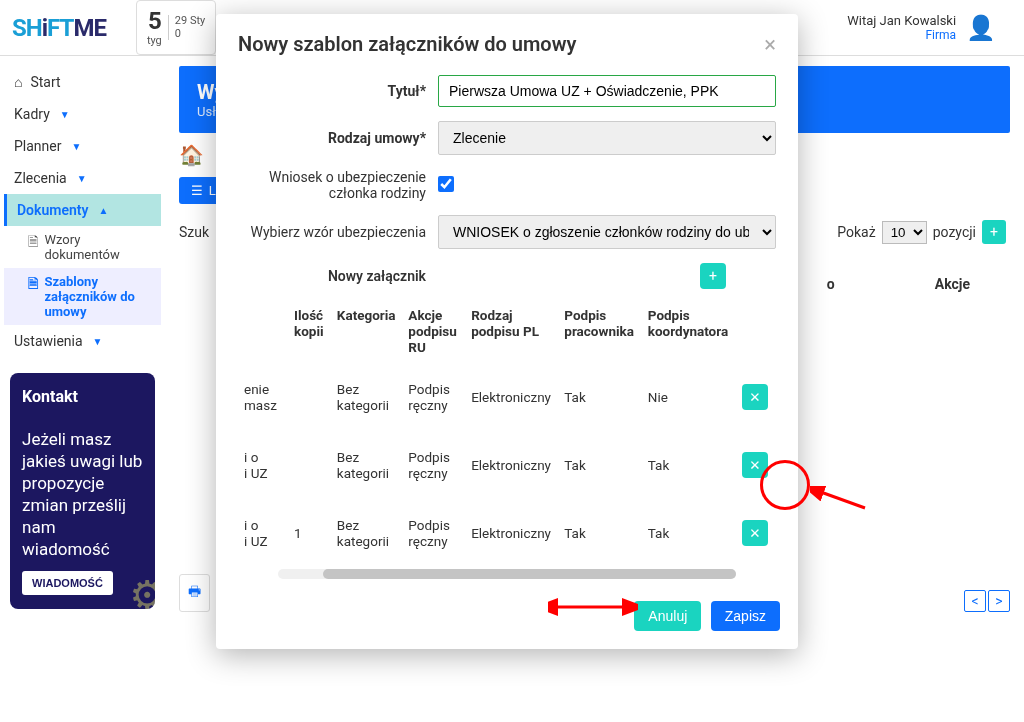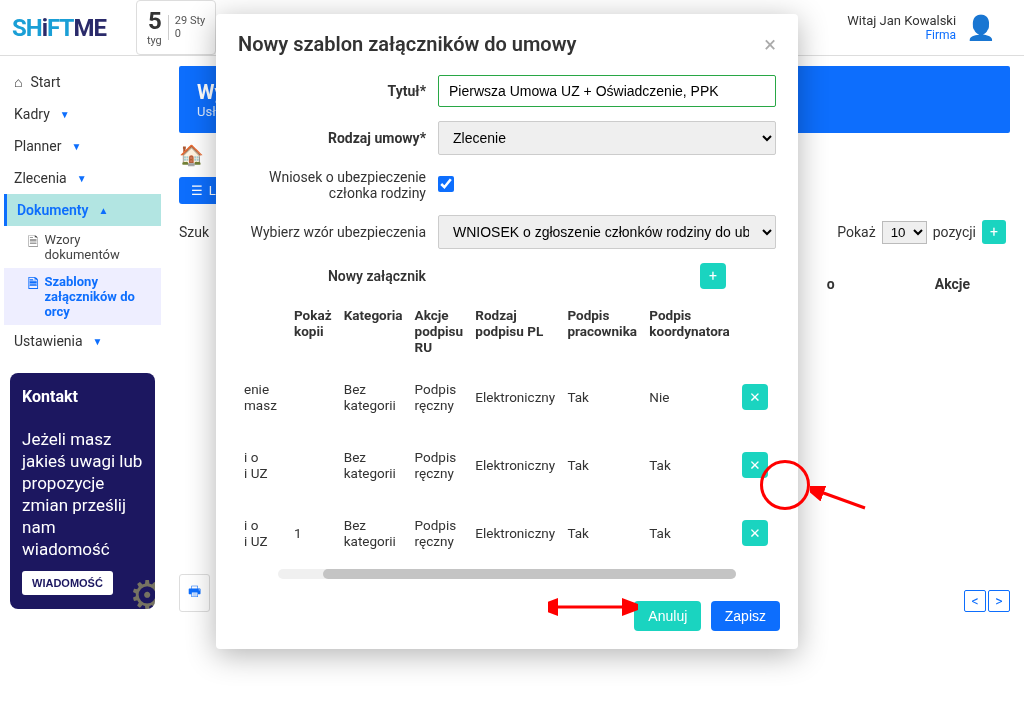--- a/index.html
+++ b/index.html
@@ -126,21 +126,21 @@
     <div class="nav-item active">
         <span>Dokumenty</span>
         <span class="caret">▲</span>
       </div>
     <div class="nav-sub">
         <span>🗎</span>
         <span>Wzory dokumentów</span>
       </div>
     <div class="nav-sub active">
         <span>🗎</span>
-        <span>Szablony załączników do orcy</span>
+        <span>Szablony załączników do umowy</span>
       </div>
     <div class="nav-item">
         <span>Ustawienia</span>
         <span class="caret">▼</span>
       </div>
     <div class="kontakt">
       <h4>Kontakt</h4>
       <p>Jeżeli masz jakieś uwagi lub propozycje zmian prześlij nam wiadomość</p>
       <button>WIADOMOŚĆ</button>
       <div class="gears">⚙</div>
@@ -210,21 +210,21 @@
     <div class="new-attach-row">
       <label>Nowy załącznik</label>
       <span class="new-attach-plus">+</span>
     </div>
 
     <div class="tbl-wrap">
       <table class="tbl">
         <thead>
           <tr>
             <th style="width:50px;"></th>
-            <th>Pokaż kopii</th>
+            <th>Ilość kopii</th>
             <th>Kategoria</th>
             <th>Akcje podpisu RU</th>
             <th>Rodzaj podpisu PL</th>
             <th>Podpis pracownika</th>
             <th>Podpis koordynatora</th>
             <th style="width:40px;"></th>
           </tr>
         </thead>
         <tbody>
           <tr>

